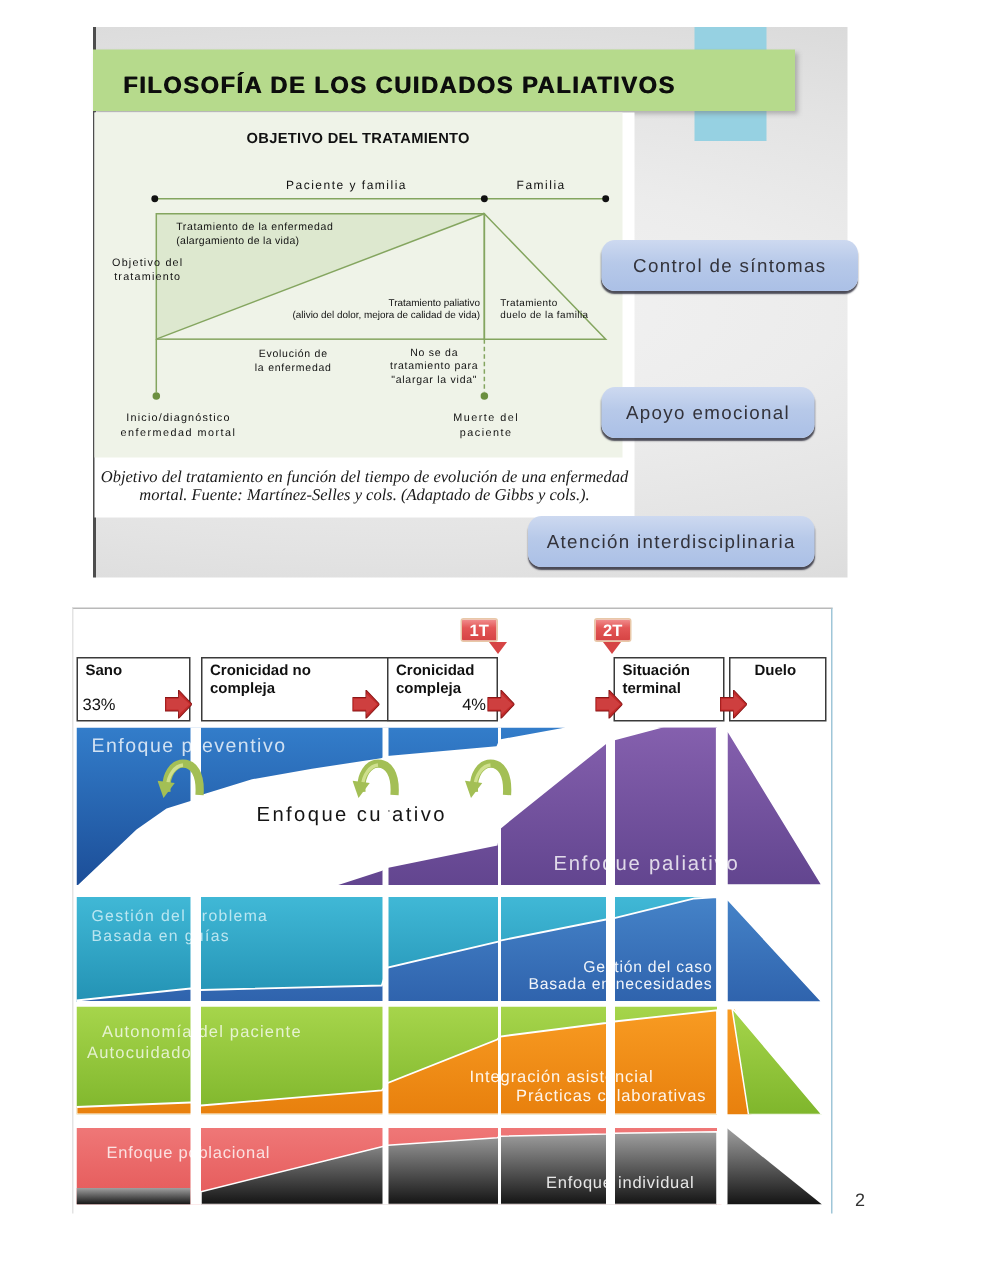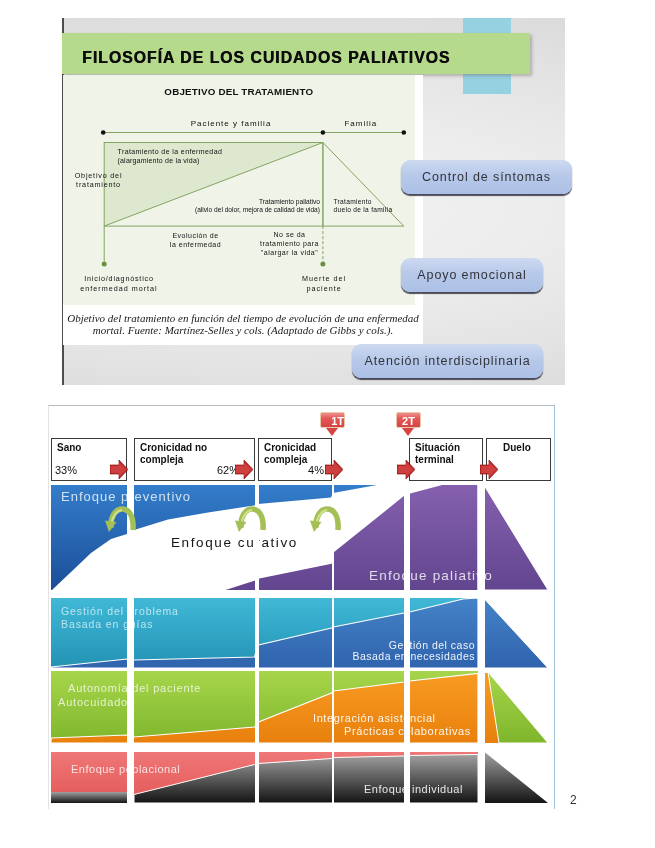--- a/index.html
+++ b/index.html
@@ -102,37 +102,37 @@
   <div class="btn abs" style="left:337px;top:240px;width:142px;">Apoyo emocional</div>
   <div class="btn abs" style="left:288px;top:326px;width:191px;">Atención interdisciplinaria</div>
 </div>
 
 <div id="slide2" class="abs">
   
   <div class="hbox" style="left:2px;width:74px;">
       <span class="nm">Sano</span>
     <span class="pct" style="left:3px;top:26px;">33%</span>
     </div>
-  <div class="hbox" style="left:85px;width:119px;">
+  <div class="hbox" style="left:85px;width:119px;padding-left:45px;">
       <span class="nm">Cronicidad no<br>compleja</span>
     <span class="pct" style="right:15px;top:26px;">62%</span>
     </div>
   <div class="hbox" style="left:209px;width:72px;">
       <span class="nm">Cronicidad<br>compleja</span>
     <span class="pct" style="right:7px;top:26px;">4%</span>
     </div>
   <div class="hbox" style="left:360px;width:72px;">
       <span class="nm">Situación<br>terminal</span>
     </div>
   <div class="hbox" style="left:437px;width:63px;">
       <span class="nm" style="left:16px;">Duelo</span>
     </div>
 
   
-  <div class="tmark" style="left:271px;text-align:right;">1T</div>
+  <div class="tmark" style="left:258px;">1T</div>
   <div class="tarr" style="left:277px;"></div>
   <div class="tmark" style="left:347px;">2T</div>
   <div class="tarr" style="left:353px;"></div>
 
   
   <svg class="abs" style="left:61px;top:54px" width="18" height="19" viewBox="0 0 18 19">
       <use href="#rarrow"></use>
     </svg>
   <svg class="abs" style="left:186px;top:54px" width="18" height="19" viewBox="0 0 18 19">
       <use href="#rarrow"></use>

